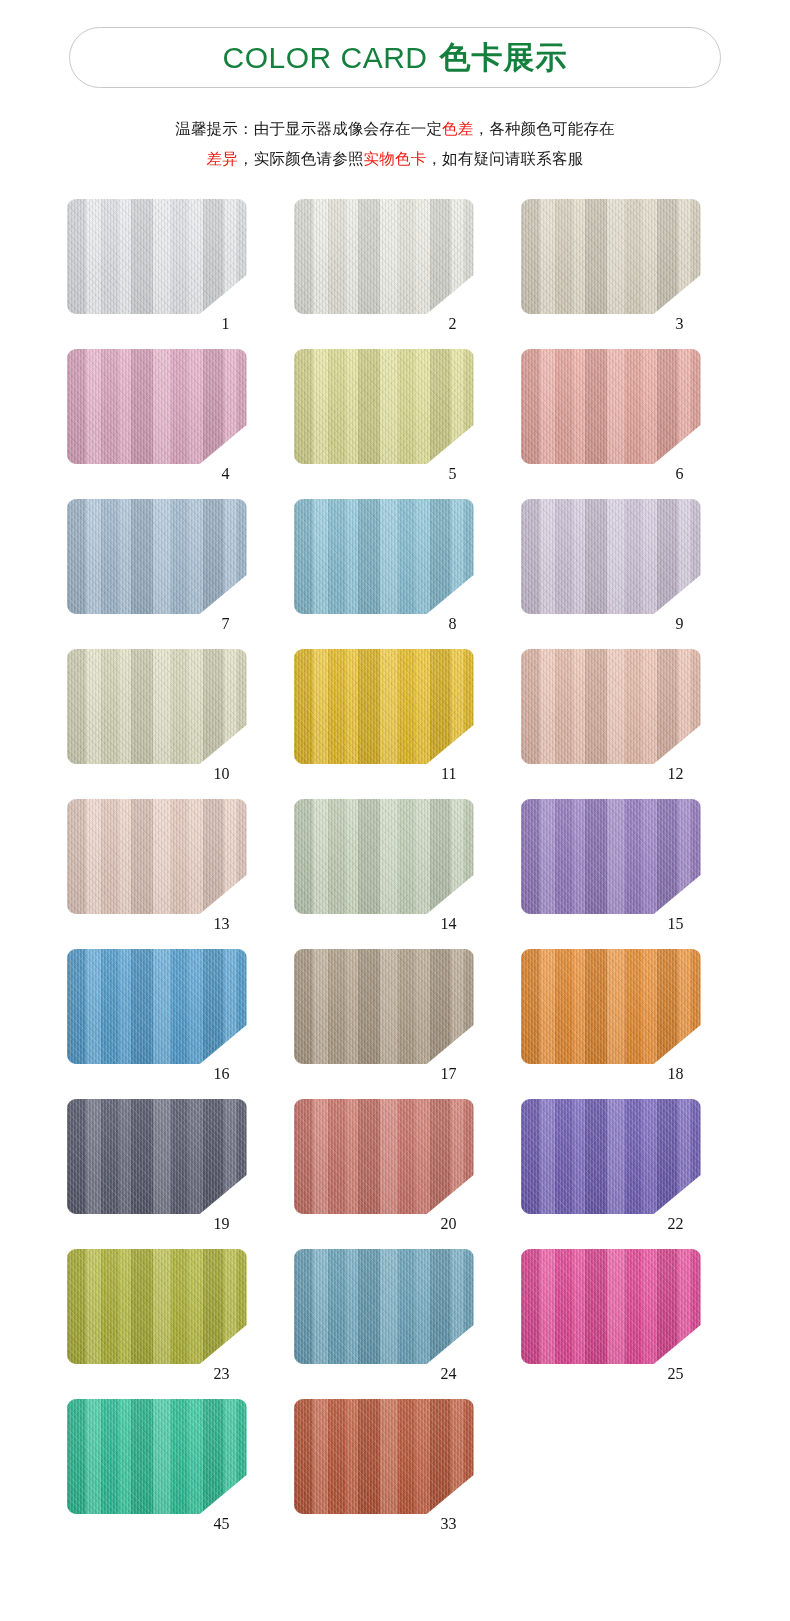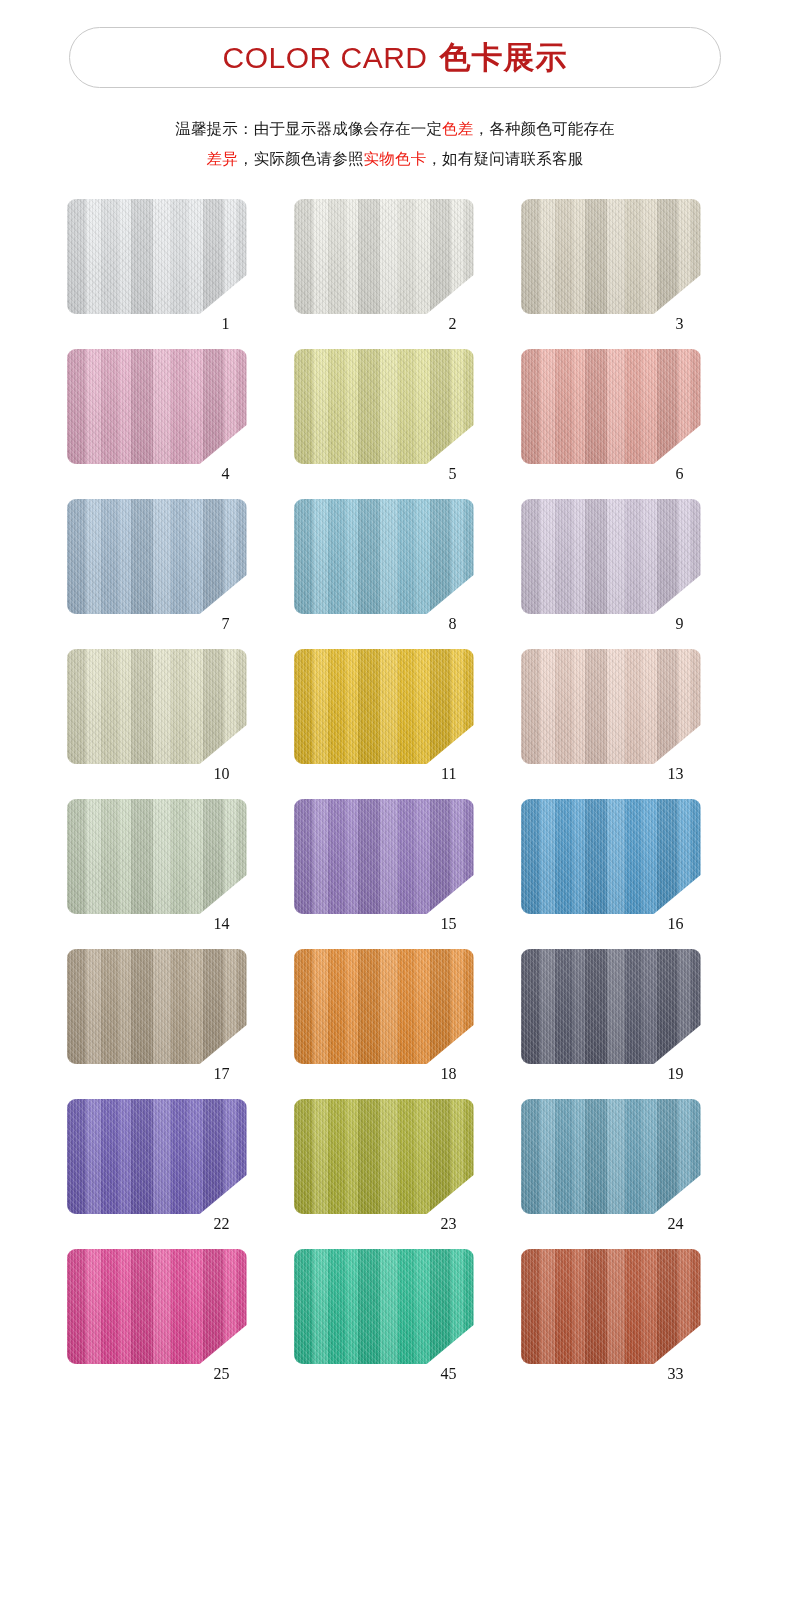--- a/index.html
+++ b/index.html
@@ -28,21 +28,21 @@
     border: 1.4px solid #c9c9c9;
     border-radius: 34px;
     display: flex;
     align-items: center;
     justify-content: center;
     box-sizing: border-box;
     background: #fff;
   }
   .title-text {
     font-size: 30px;
-    color: #b91c1c;
+    color: #15803d;
     letter-spacing: 0.5px;
     white-space: nowrap;
     font-weight: 400;
     line-height: 1;
   }
   .title-en {
     font-family: "Liberation Sans", "DejaVu Sans", sans-serif;
     font-weight: 400;
   }
   .title-cn {
@@ -273,20 +273,30 @@
         <div class="swatch" style="background: rgb(237, 194, 41);">
           <div class="tex tex-stripes"></div>
           <div class="tex tex-weave"></div>
           <div class="tex tex-shade"></div>
         </div>
         <div class="num">11</div>
       </div>
     </div>
     <div class="cell">
       <div class="swatch-box">
+        <div class="swatch" style="background: rgb(238, 195, 178);">
+          <div class="tex tex-stripes"></div>
+          <div class="tex tex-weave"></div>
+          <div class="tex tex-shade"></div>
+        </div>
+        <div class="num">12</div>
+      </div>
+    </div>
+    <div class="cell">
+      <div class="swatch-box">
         <div class="swatch" style="background: rgb(238, 210, 198);">
           <div class="tex tex-stripes"></div>
           <div class="tex tex-weave"></div>
           <div class="tex tex-shade"></div>
         </div>
         <div class="num">13</div>
       </div>
     </div>
     <div class="cell">
       <div class="swatch-box">
@@ -343,20 +353,30 @@
         <div class="swatch" style="background: rgb(93, 96, 115);">
           <div class="tex tex-stripes"></div>
           <div class="tex tex-weave"></div>
           <div class="tex tex-shade"></div>
         </div>
         <div class="num">19</div>
       </div>
     </div>
     <div class="cell">
       <div class="swatch-box">
+        <div class="swatch" style="background: rgb(208, 118, 107);">
+          <div class="tex tex-stripes"></div>
+          <div class="tex tex-weave"></div>
+          <div class="tex tex-shade"></div>
+        </div>
+        <div class="num">20</div>
+      </div>
+    </div>
+    <div class="cell">
+      <div class="swatch-box">
         <div class="swatch" style="background: rgb(116, 98, 189);">
           <div class="tex tex-stripes"></div>
           <div class="tex tex-weave"></div>
           <div class="tex tex-shade"></div>
         </div>
         <div class="num">22</div>
       </div>
     </div>
     <div class="cell">
       <div class="swatch-box">

